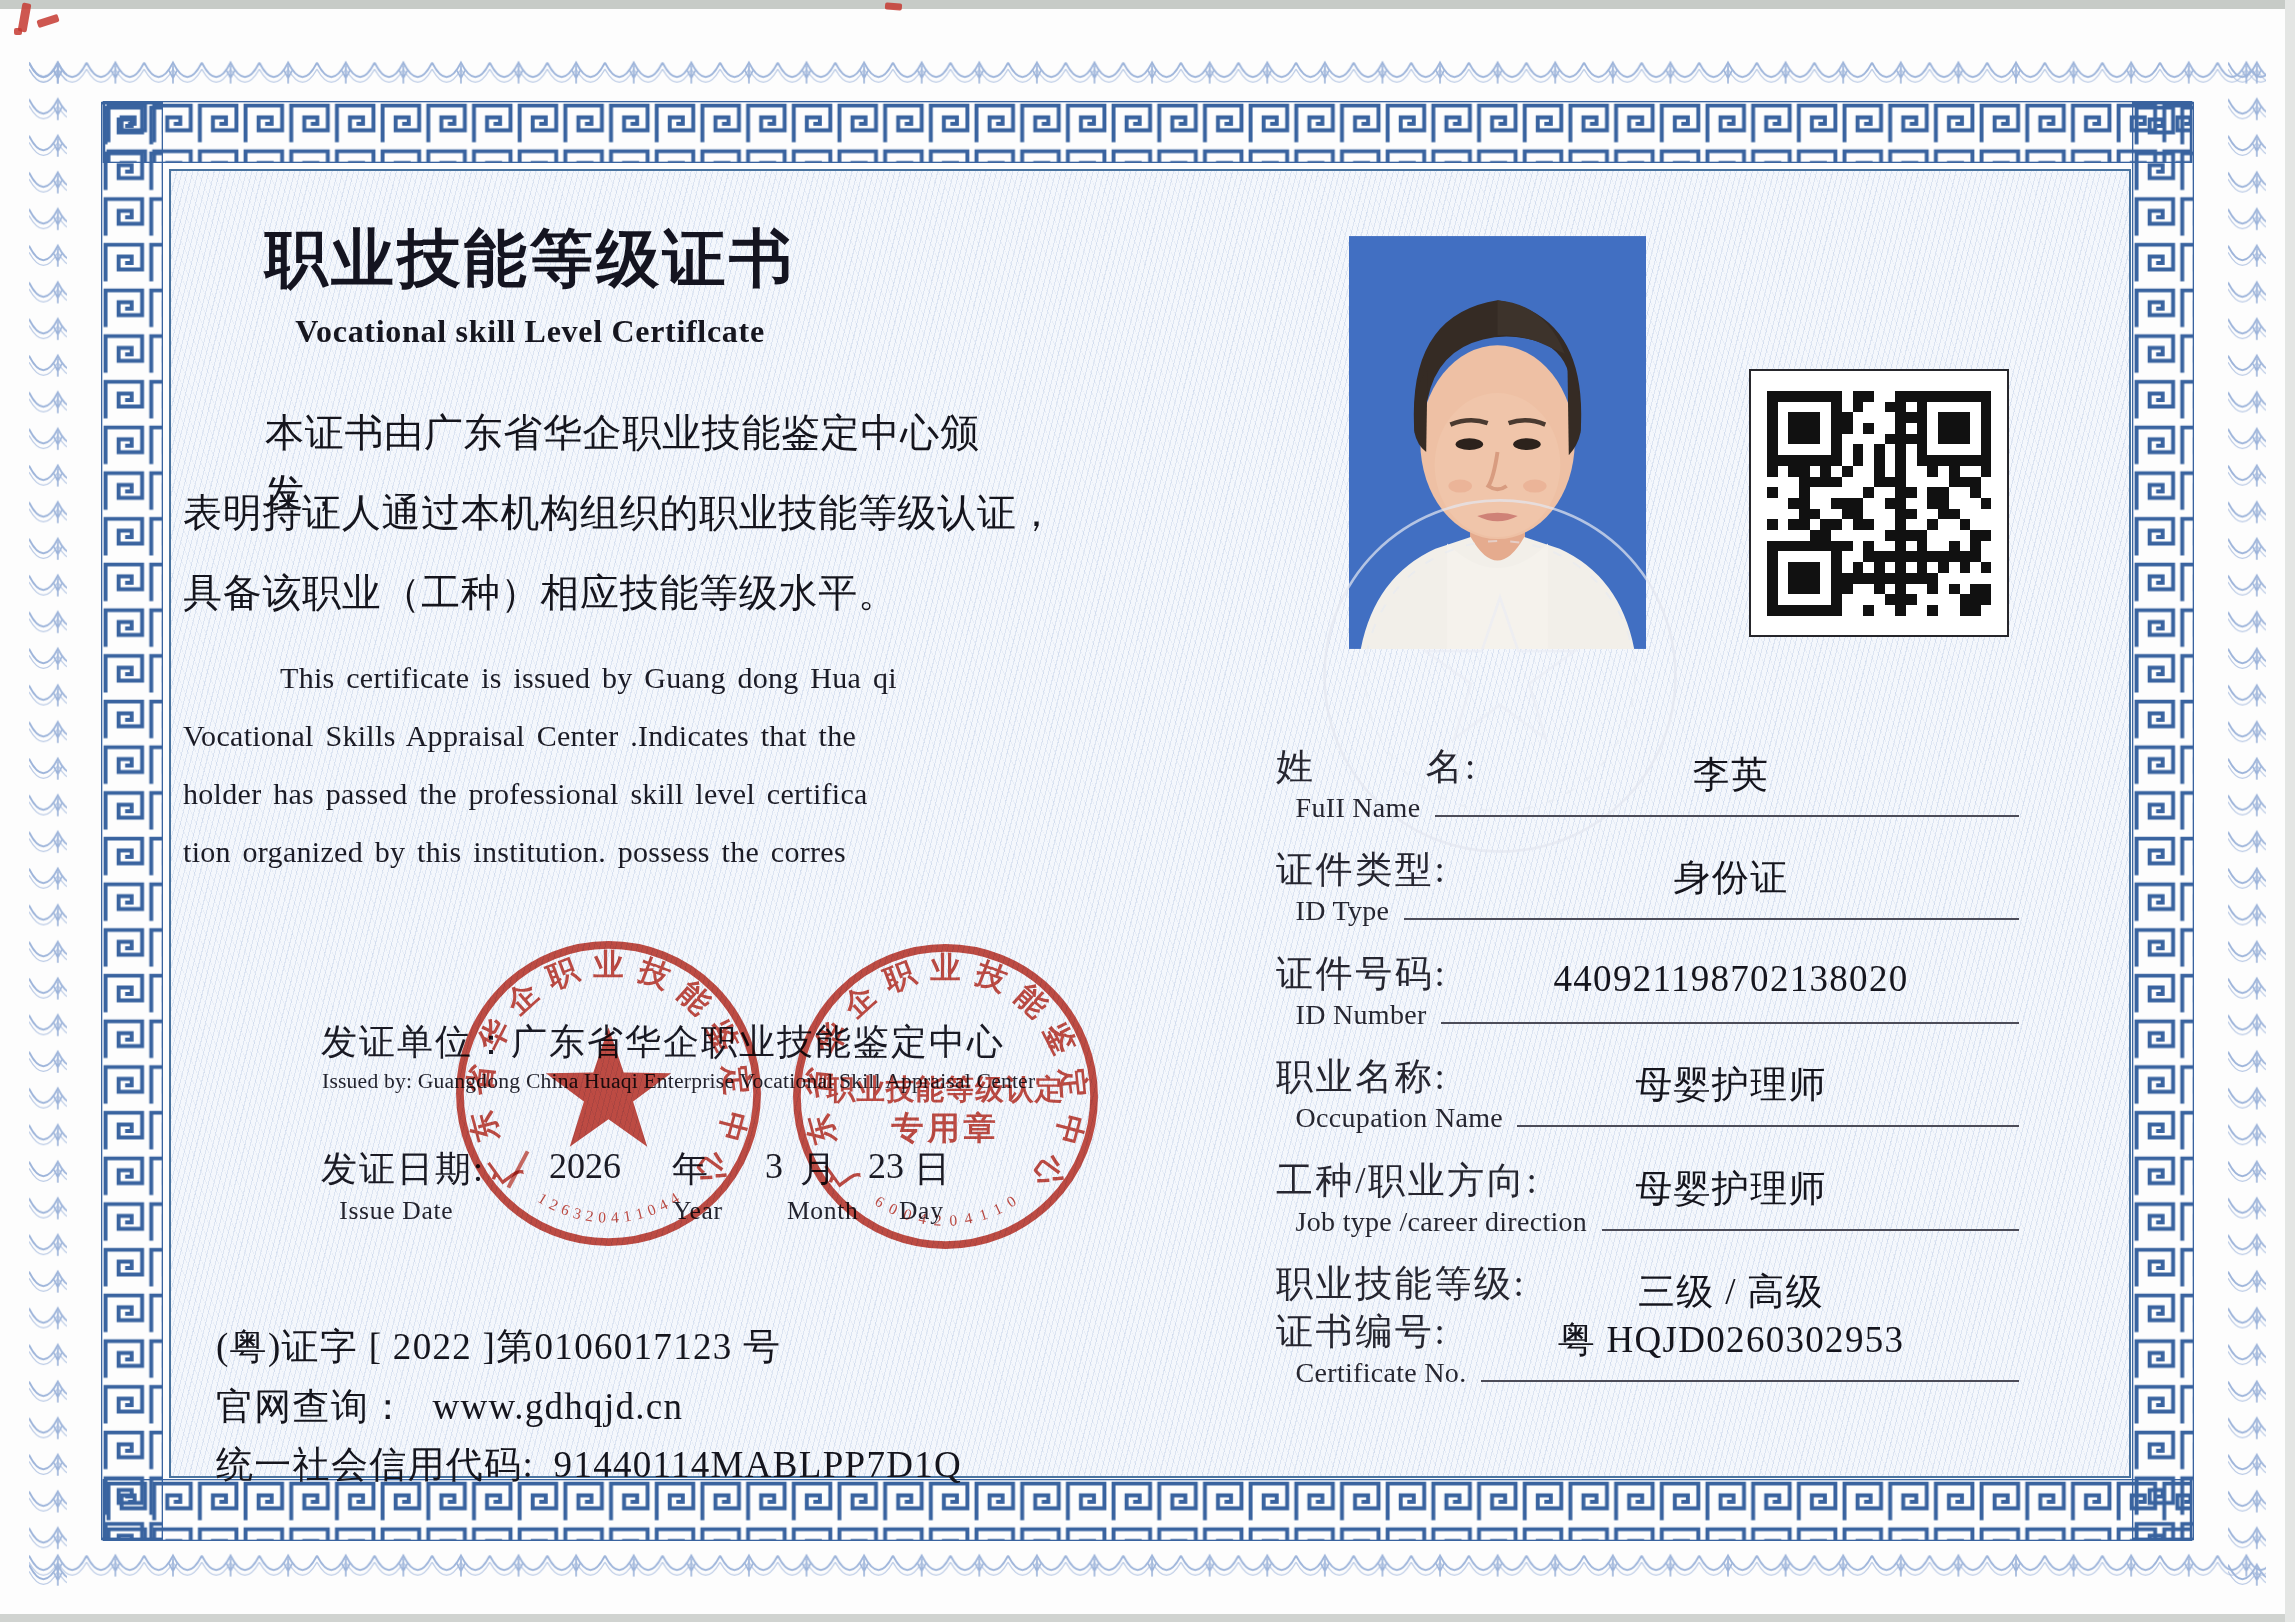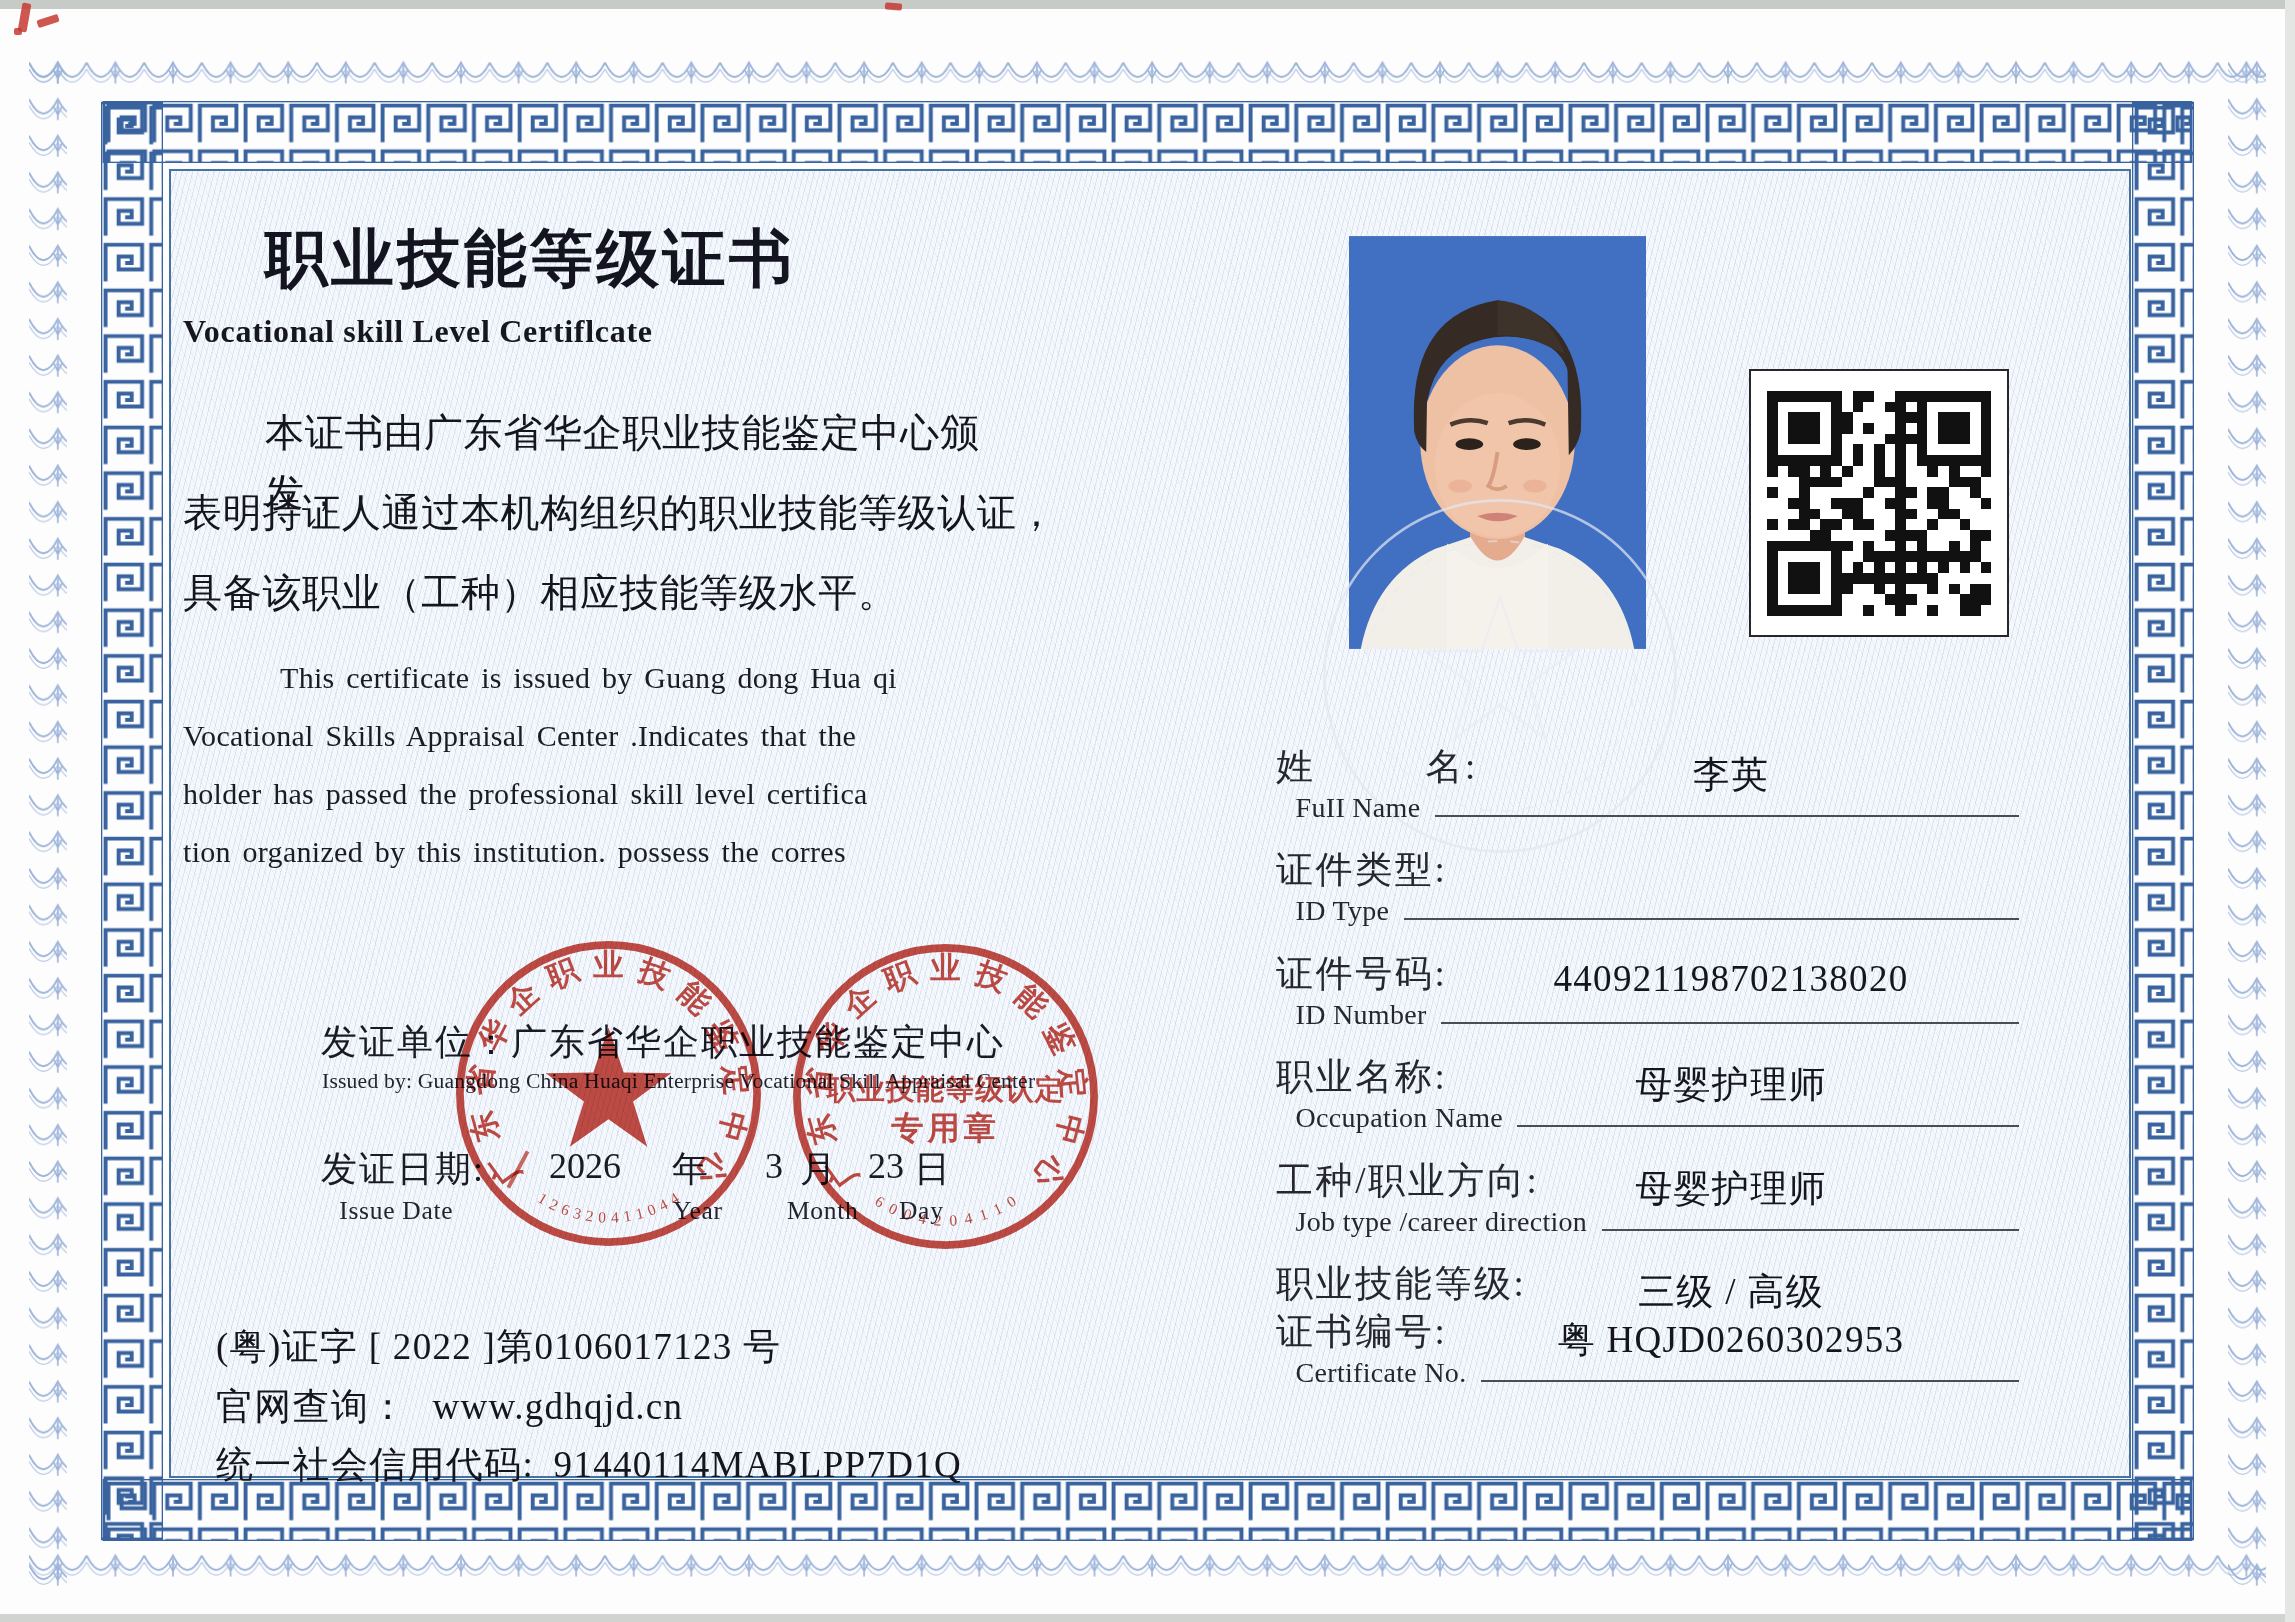--- a/index.html
+++ b/index.html
@@ -16,21 +16,21 @@
   
   .content-box{left:169px;top:169px;width:1958px;height:1305px;border:2px solid #49739f;
       background:
         repeating-linear-gradient(104deg, rgba(96,132,190,.16) 0 1px, rgba(255,255,255,0) 1px 5.2px),
         repeating-linear-gradient(66deg, rgba(120,150,200,.10) 0 0.7px, rgba(255,255,255,0) 0.7px 7.2px),
         #f4f7fc;}
 
   
   .title-cn{left:183px;top:216px;width:694px;text-align:center;font-size:63px;font-weight:700;
             letter-spacing:3.3px;color:#141420;}
-  .title-en{left:183px;top:313px;width:694px;font-size:32px;font-weight:600;
+  .title-en{left:183px;top:313px;width:694px;text-align:center;font-size:32px;font-weight:600;
             letter-spacing:0.7px;color:#16161f;}
   .para-cn{left:183px;top:403px;width:874px;font-size:39px;font-weight:500;color:#15151d;}
   .para-cn div{height:80px;line-height:60px;letter-spacing:0.7px;}
   .para-en{left:183px;top:654px;width:874px;font-size:30px;color:#1b1b25;}
   .para-en div{height:58px;line-height:47px;letter-spacing:0.3px;word-spacing:3.9px;}
   .indent-cn{padding-left:82px;}
   .indent-en{padding-left:97px;}
 
   .issuer-cn{left:321px;top:1018px;font-size:36px;letter-spacing:2px;color:#1a1a24;}
   .issuer-en{left:322px;top:1069px;font-size:21.6px;letter-spacing:0.2px;color:#23232d;}
@@ -541,20 +541,21 @@
         <div class="f-line"></div>
       </div>
       <div class="f-value">李英</div>
     </div>
       <div class="abs field-row" style="top: 849px;">
       <div class="f-cn">证件类型:</div>
       <div class="f-underrow">
         <div class="f-en">ID Type</div>
         <div class="f-line"></div>
       </div>
+      <div class="f-value">身份证</div>
     </div>
       <div class="abs field-row" style="top: 953px;">
       <div class="f-cn">证件号码:</div>
       <div class="f-underrow">
         <div class="f-en">ID Number</div>
         <div class="f-line"></div>
       </div>
       <div class="f-value">440921198702138020</div>
     </div>
       <div class="abs field-row" style="top: 1056px;">

